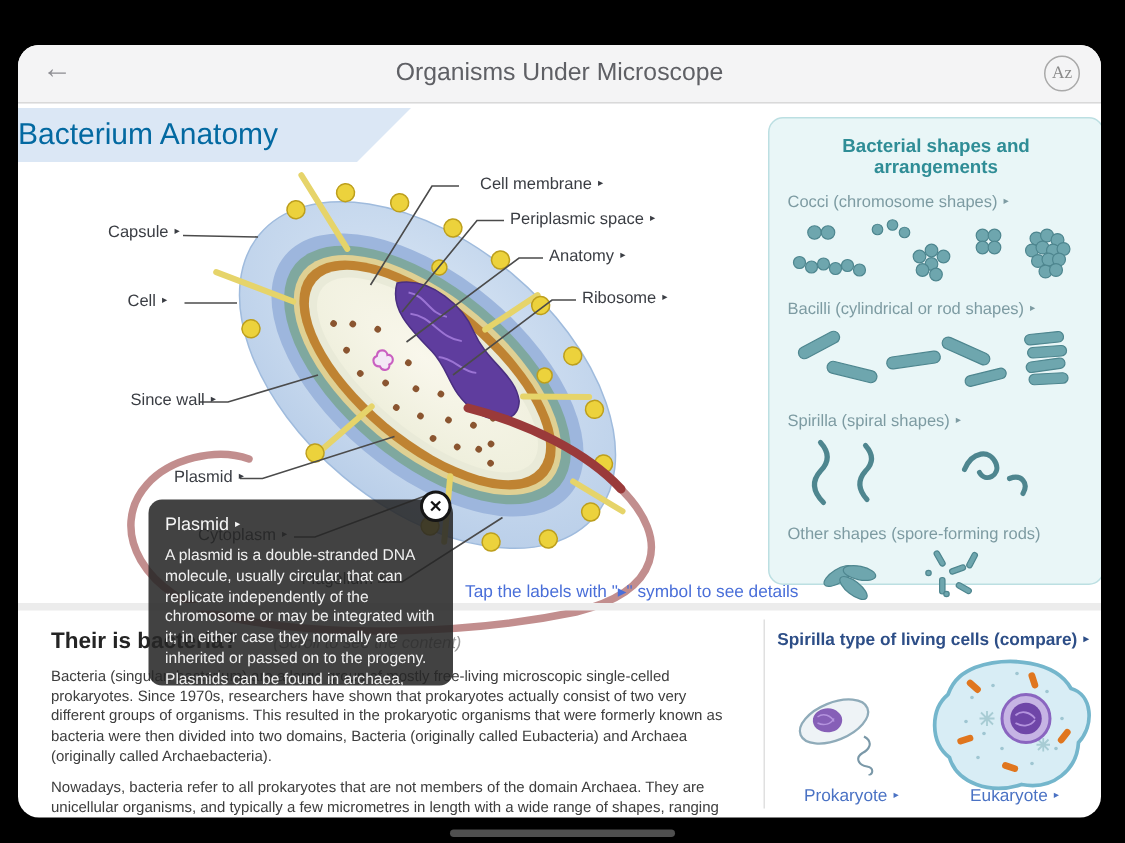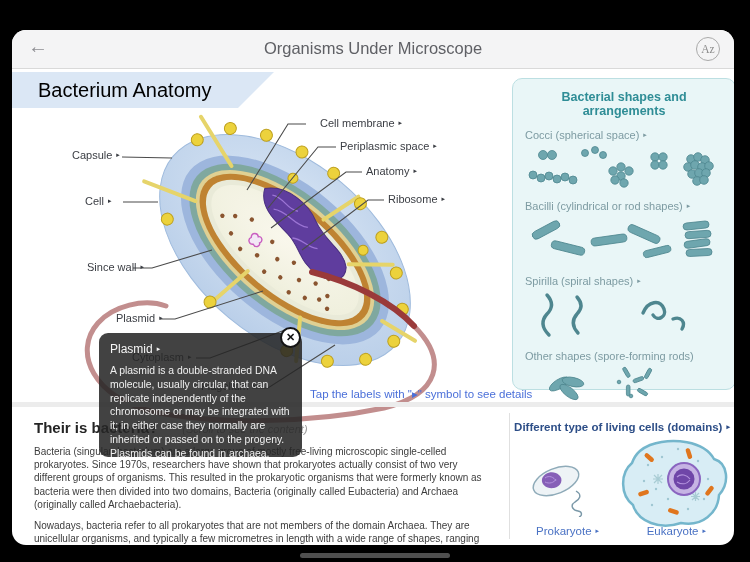--- a/index.html
+++ b/index.html
@@ -22,21 +22,21 @@
           border-bottom:1px solid #d9d9d9;z-index:3;}
   .back{position:absolute;left:16px;top:5px;font-size:20px;color:#8e8e93;cursor:pointer;}
   .nav-title{position:absolute;left:0;right:0;top:9px;text-align:center;font-size:16.5px;
              color:#5f6065;}
   .az{position:absolute;right:14px;top:7px;width:24px;height:24px;border:1.5px solid #a9a9a9;
       border-radius:50%;color:#8a8a8a;font-family:"Liberation Serif",serif;font-size:11.5px;
       display:flex;align-items:center;justify-content:center;box-sizing:border-box;}
   
   .banner{position:absolute;left:0;top:42px;width:262px;height:36px;background:#dbe7f5;
           clip-path:polygon(0 0,262px 0,226px 100%,0 100%);z-index:2;}
-  .banner span{display:block;font-size:20px;color:#000000;line-height:36px;padding-left:26px;}
+  .banner span{display:block;font-size:20px;color:#0369a1;line-height:36px;}
   
   .art{position:absolute;left:0;top:0;width:722px;height:515px;z-index:1;pointer-events:none;}
   
   .lbl{position:absolute;font-size:11px;color:#3a3d43;white-space:nowrap;z-index:2;cursor:pointer;}
   .lbl .b{font-size:7px;margin-left:4px;vertical-align:2px;}
   .lbl-cm{left:308px;top:87px}.lbl-ps{left:328px;top:110px}.lbl-nu{left:354px;top:135px}
   .lbl-ri{left:376px;top:163px}.lbl-ca{left:60px;top:119px}.lbl-pi{left:73px;top:165px}
   .lbl-cw{left:75px;top:231px}.lbl-pl{left:104px;top:282px}.lbl-cy{left:120px;top:321px}
   .lbl-fl{left:189px;top:350px}
   .hint{position:absolute;left:298px;top:357px;font-size:11.5px;color:#4a6fd9;z-index:2;}
@@ -209,21 +209,21 @@
     <div class="lbl lbl-pl"><span>Plasmid</span><span class="b">▸</span></div>
     <div class="lbl lbl-cy"><span>Cytoplasm</span><span class="b">▸</span></div>
     <div class="lbl lbl-fl"><span>Flagellum</span><span class="b">▸</span></div>
 
     <div class="hint">Tap the labels with "▸" symbol to see details</div>
 
     <div class="panel">
       <div class="panel-title">Bacterial shapes and arrangements</div>
 
       <div class="p-item">
-        <span class="p-label"><span>Cocci (spherical space)</span><span class="b">▸</span></span>
+        <span class="p-label"><span>Cocci (chromosome shapes)</span><span class="b">▸</span></span>
         <svg width="198" height="44" viewBox="0 0 198 44">
           <g fill="#6ea6ae" stroke="#4e868f" stroke-width="0.8">
             <circle cx="18" cy="10" r="4.5"></circle>
               <circle cx="27" cy="10" r="4.5"></circle>
             <circle cx="60" cy="8" r="3.5"></circle>
               <circle cx="70" cy="5" r="3.5"></circle>
               <circle cx="78" cy="10" r="3.5"></circle>
             <circle cx="8" cy="30" r="4"></circle>
               <circle cx="16" cy="33" r="4"></circle>
               <circle cx="24" cy="31" r="4"></circle>
@@ -307,21 +307,21 @@
     <div class="sep-h"></div>
     <div class="sep-v"></div>
 
     <div class="article">
       <h2>Their is bacteria?</h2><span class="note">(Scroll to see the content)</span>
       <p>Bacteria (singular: bacterium) are a large group of mostly free-living microscopic single-celled prokaryotes. Since 1970s, researchers have shown that prokaryotes actually consist of two very different groups of organisms. This resulted in the prokaryotic organisms that were formerly known as bacteria were then divided into two domains, Bacteria (originally called Eubacteria) and Archaea (originally called Archaebacteria).</p>
       <p>Nowadays, bacteria refer to all prokaryotes that are not members of the domain Archaea. They are unicellular organisms, and typically a few micrometres in length with a wide range of shapes, ranging from spheres to rods and spirals. Bacteria cells lack a membrane-bound nucleus and other internal structures. Their cell walls contain the chemical substance called peptidoglycan and their membrane lipids are</p>
     </div>
 
     <div class="compare">
-      <div class="compare-title"><span>Different type of living cells (domains)</span><span class="b">▸</span></div>
+      <div class="compare-title"><span>Spirilla type of living cells (compare)</span><span class="b">▸</span></div>
       <div class="cells">
         <svg class="prok" width="72" height="58" viewBox="0 0 72 58">
           <ellipse cx="28" cy="22" rx="24" ry="12.5" transform="rotate(-22 28 22)" fill="#eef3f6" stroke="#8fabb9" stroke-width="1.5"></ellipse>
           <path d="M14,20 c2,-7 12,-9 17,-4 c5,4 2,12 -5,13 c-7,1 -13,-3 -12,-9 z" fill="#7a4fb0" opacity="0.9"></path>
           <path d="M17,19 c4,-3 9,-1 11,3 m -11,1 c4,2 9,1 11,-3" stroke="#b493de" stroke-width="1" fill="none"></path>
           <path d="M48,32 c7,4 3,9 -1,11 c-5,3 -3,8 3,9 c5,1 4,5 1,6" fill="none" stroke="#7a98a8" stroke-width="1.4"></path>
         </svg>
         <svg class="euk" width="112" height="94" viewBox="0 0 112 94">
           <path d="M32,10 C55,2 86,6 96,24 C110,28 112,48 101,60 C100,78 84,92 63,88 C42,95 20,87 15,70 C2,60 2,38 14,28 C18,17 25,13 32,10 Z" fill="#d8edf5" stroke="#74b6cc" stroke-width="2.5"></path>
           <g fill="#9fc6d2">

